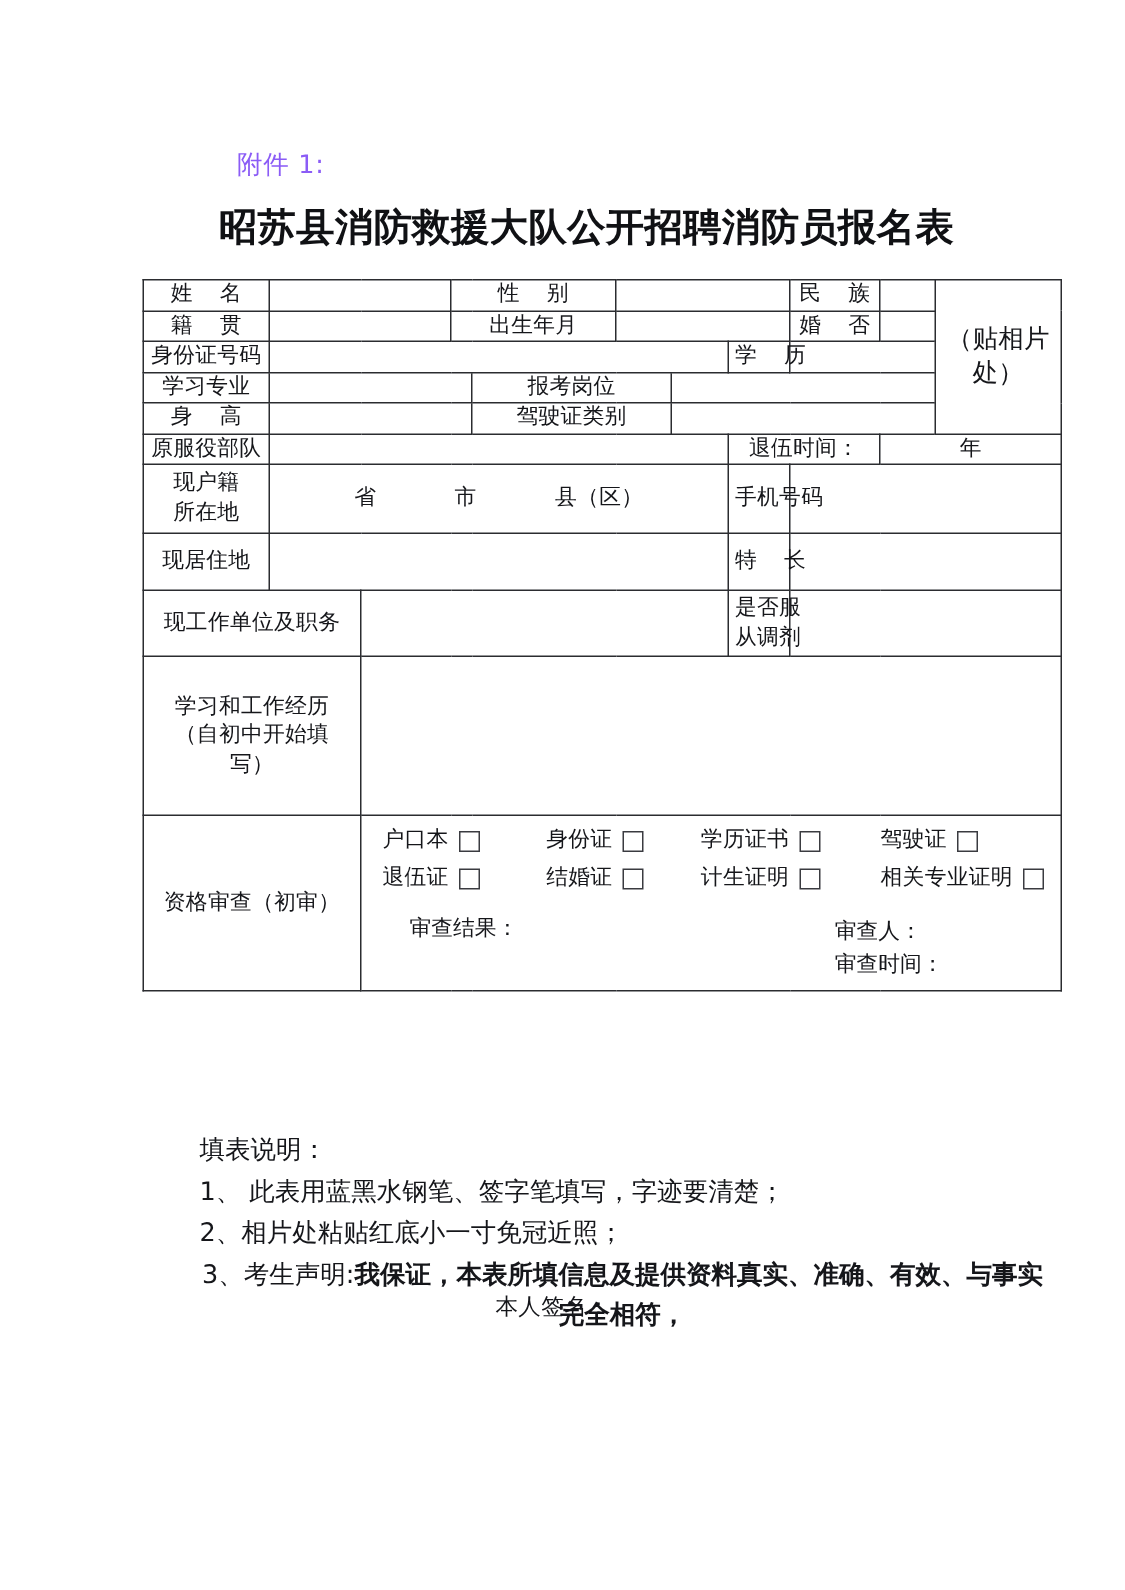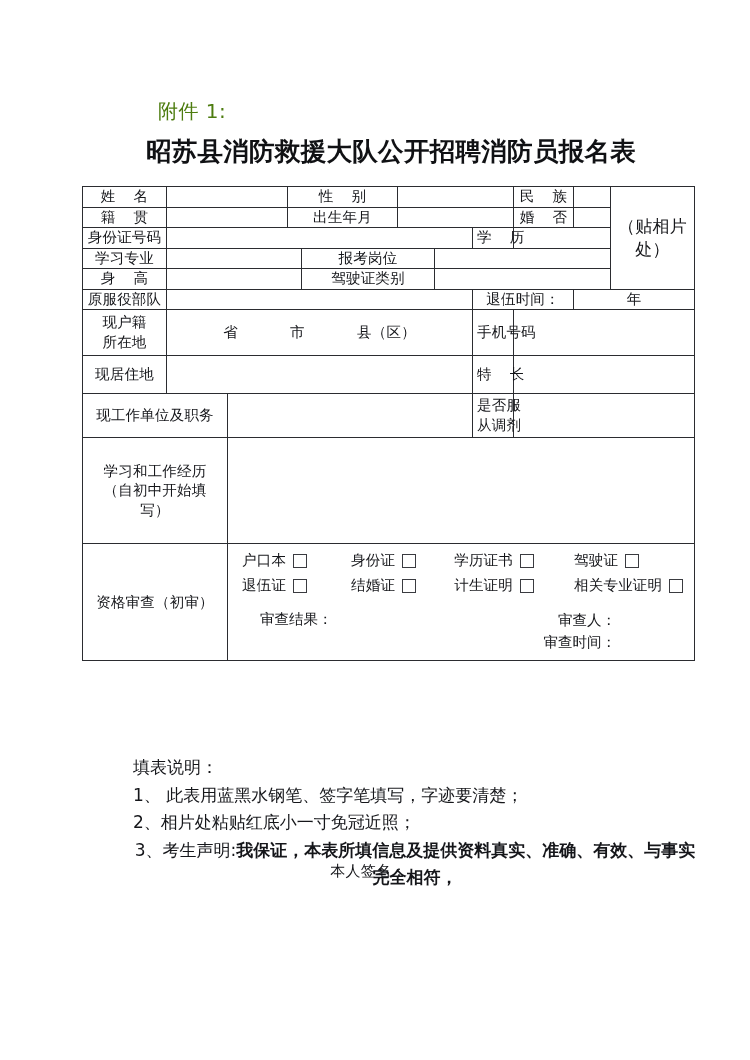--- a/index.html
+++ b/index.html
@@ -21,42 +21,42 @@
     left: 0; top: 0;
     width: 750px;
     height: 1060px;
   }
 
   
   .attach-label {
     position: absolute;
     left: 158px;
     top: 98px;
-    font-size: 20px;
+    font-size: 17px;
     letter-spacing: 0.5px;
-    color: #4d7c0f;
+    color: #8b5cf6;
     white-space: nowrap;
   }
   .doc-title {
     position: absolute;
     left: 16px;
     top: 134px;
     width: 750px;
     text-align: center;
     font-size: 25.5px;
     font-weight: 700;
     letter-spacing: 0.3px;
     color: #101114;
     white-space: nowrap;
   }
 
   
   .form-table {
     position: absolute;
-    left: 82px;
+    left: 95px;
     top: 186px;
     width: 612px;
     border-collapse: collapse;
     table-layout: fixed;
     font-size: 14.5px;
     color: #15161a;
     border-radius: 24px;
   }
   .form-table td {
     border: 1px solid #2b2c30;
@@ -136,25 +136,24 @@
     align-items: flex-start;
     margin-top: 14px;
     padding-right: 12px;
   }
   .qr-left {
     margin-left: 18px;
     white-space: nowrap;
   }
   .qr-right {
     margin-left: auto;
-    text-align: right;
+    text-align: left;
     line-height: 1.55;
     white-space: nowrap;
     padding-right: 62px;
-    font-family: Liberation Mono, monospace;
   }
 
   
   .notes {
     position: absolute;
     left: 97px;
     top: 754px;
     width: 600px;
     font-size: 17px;
     color: #15161a;

